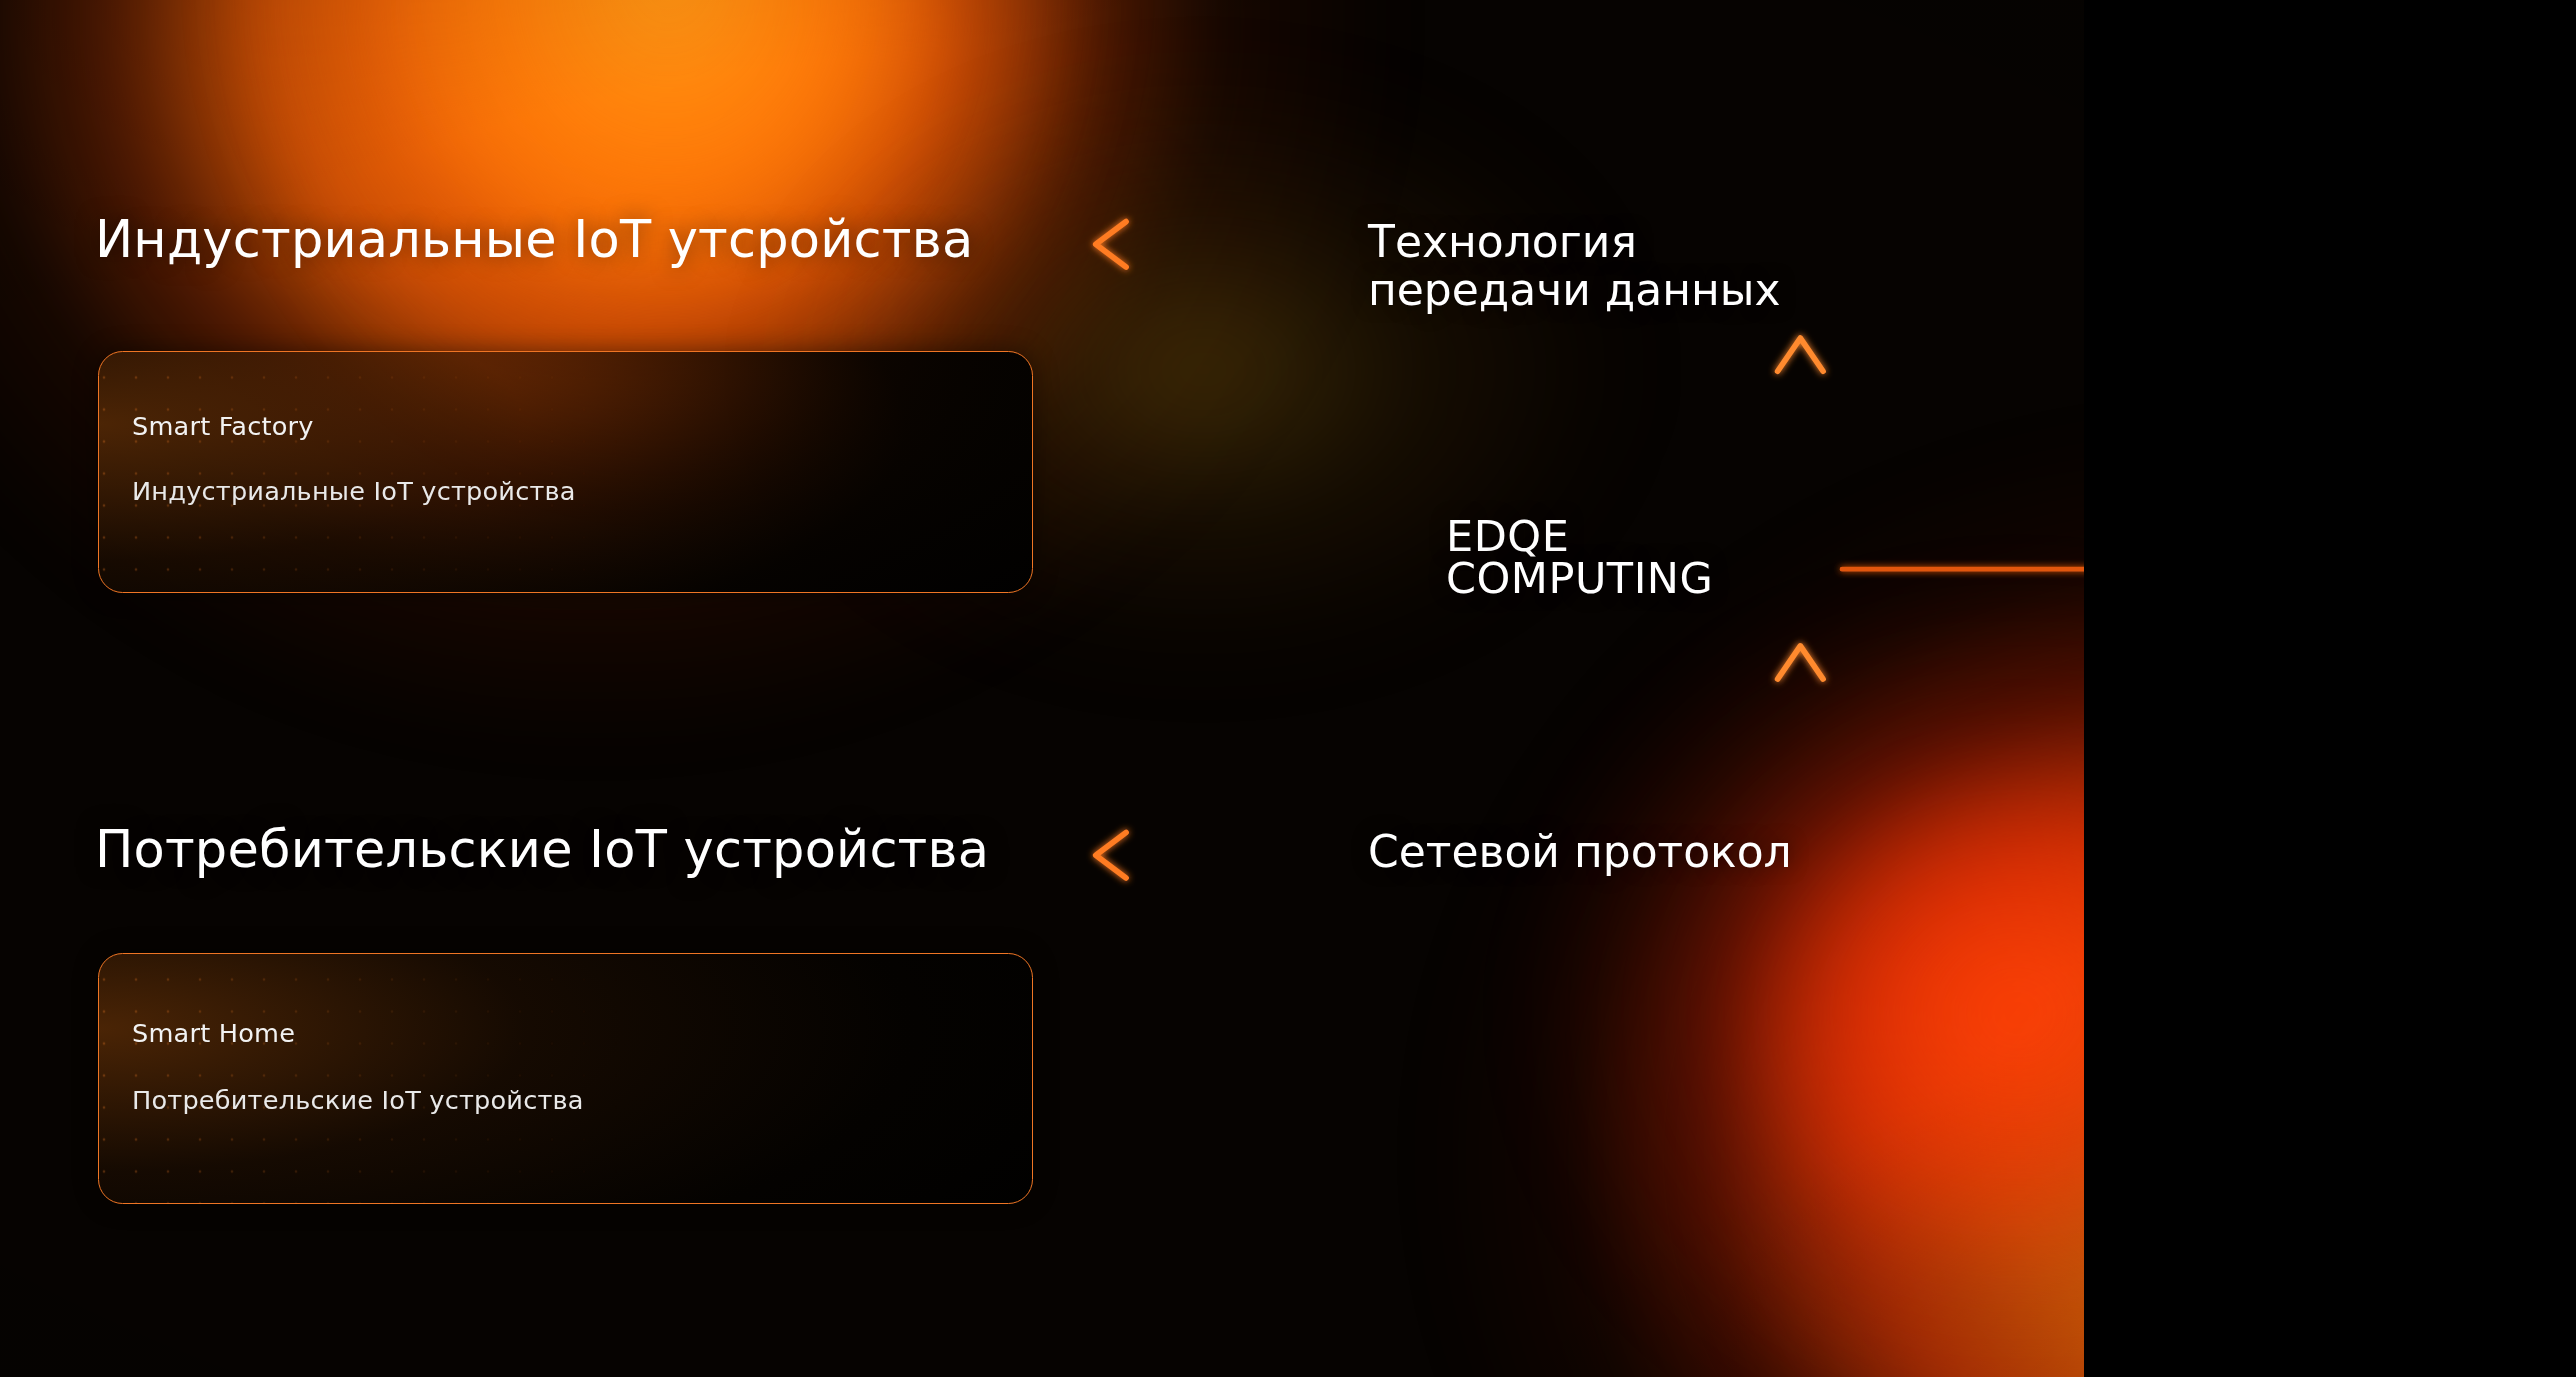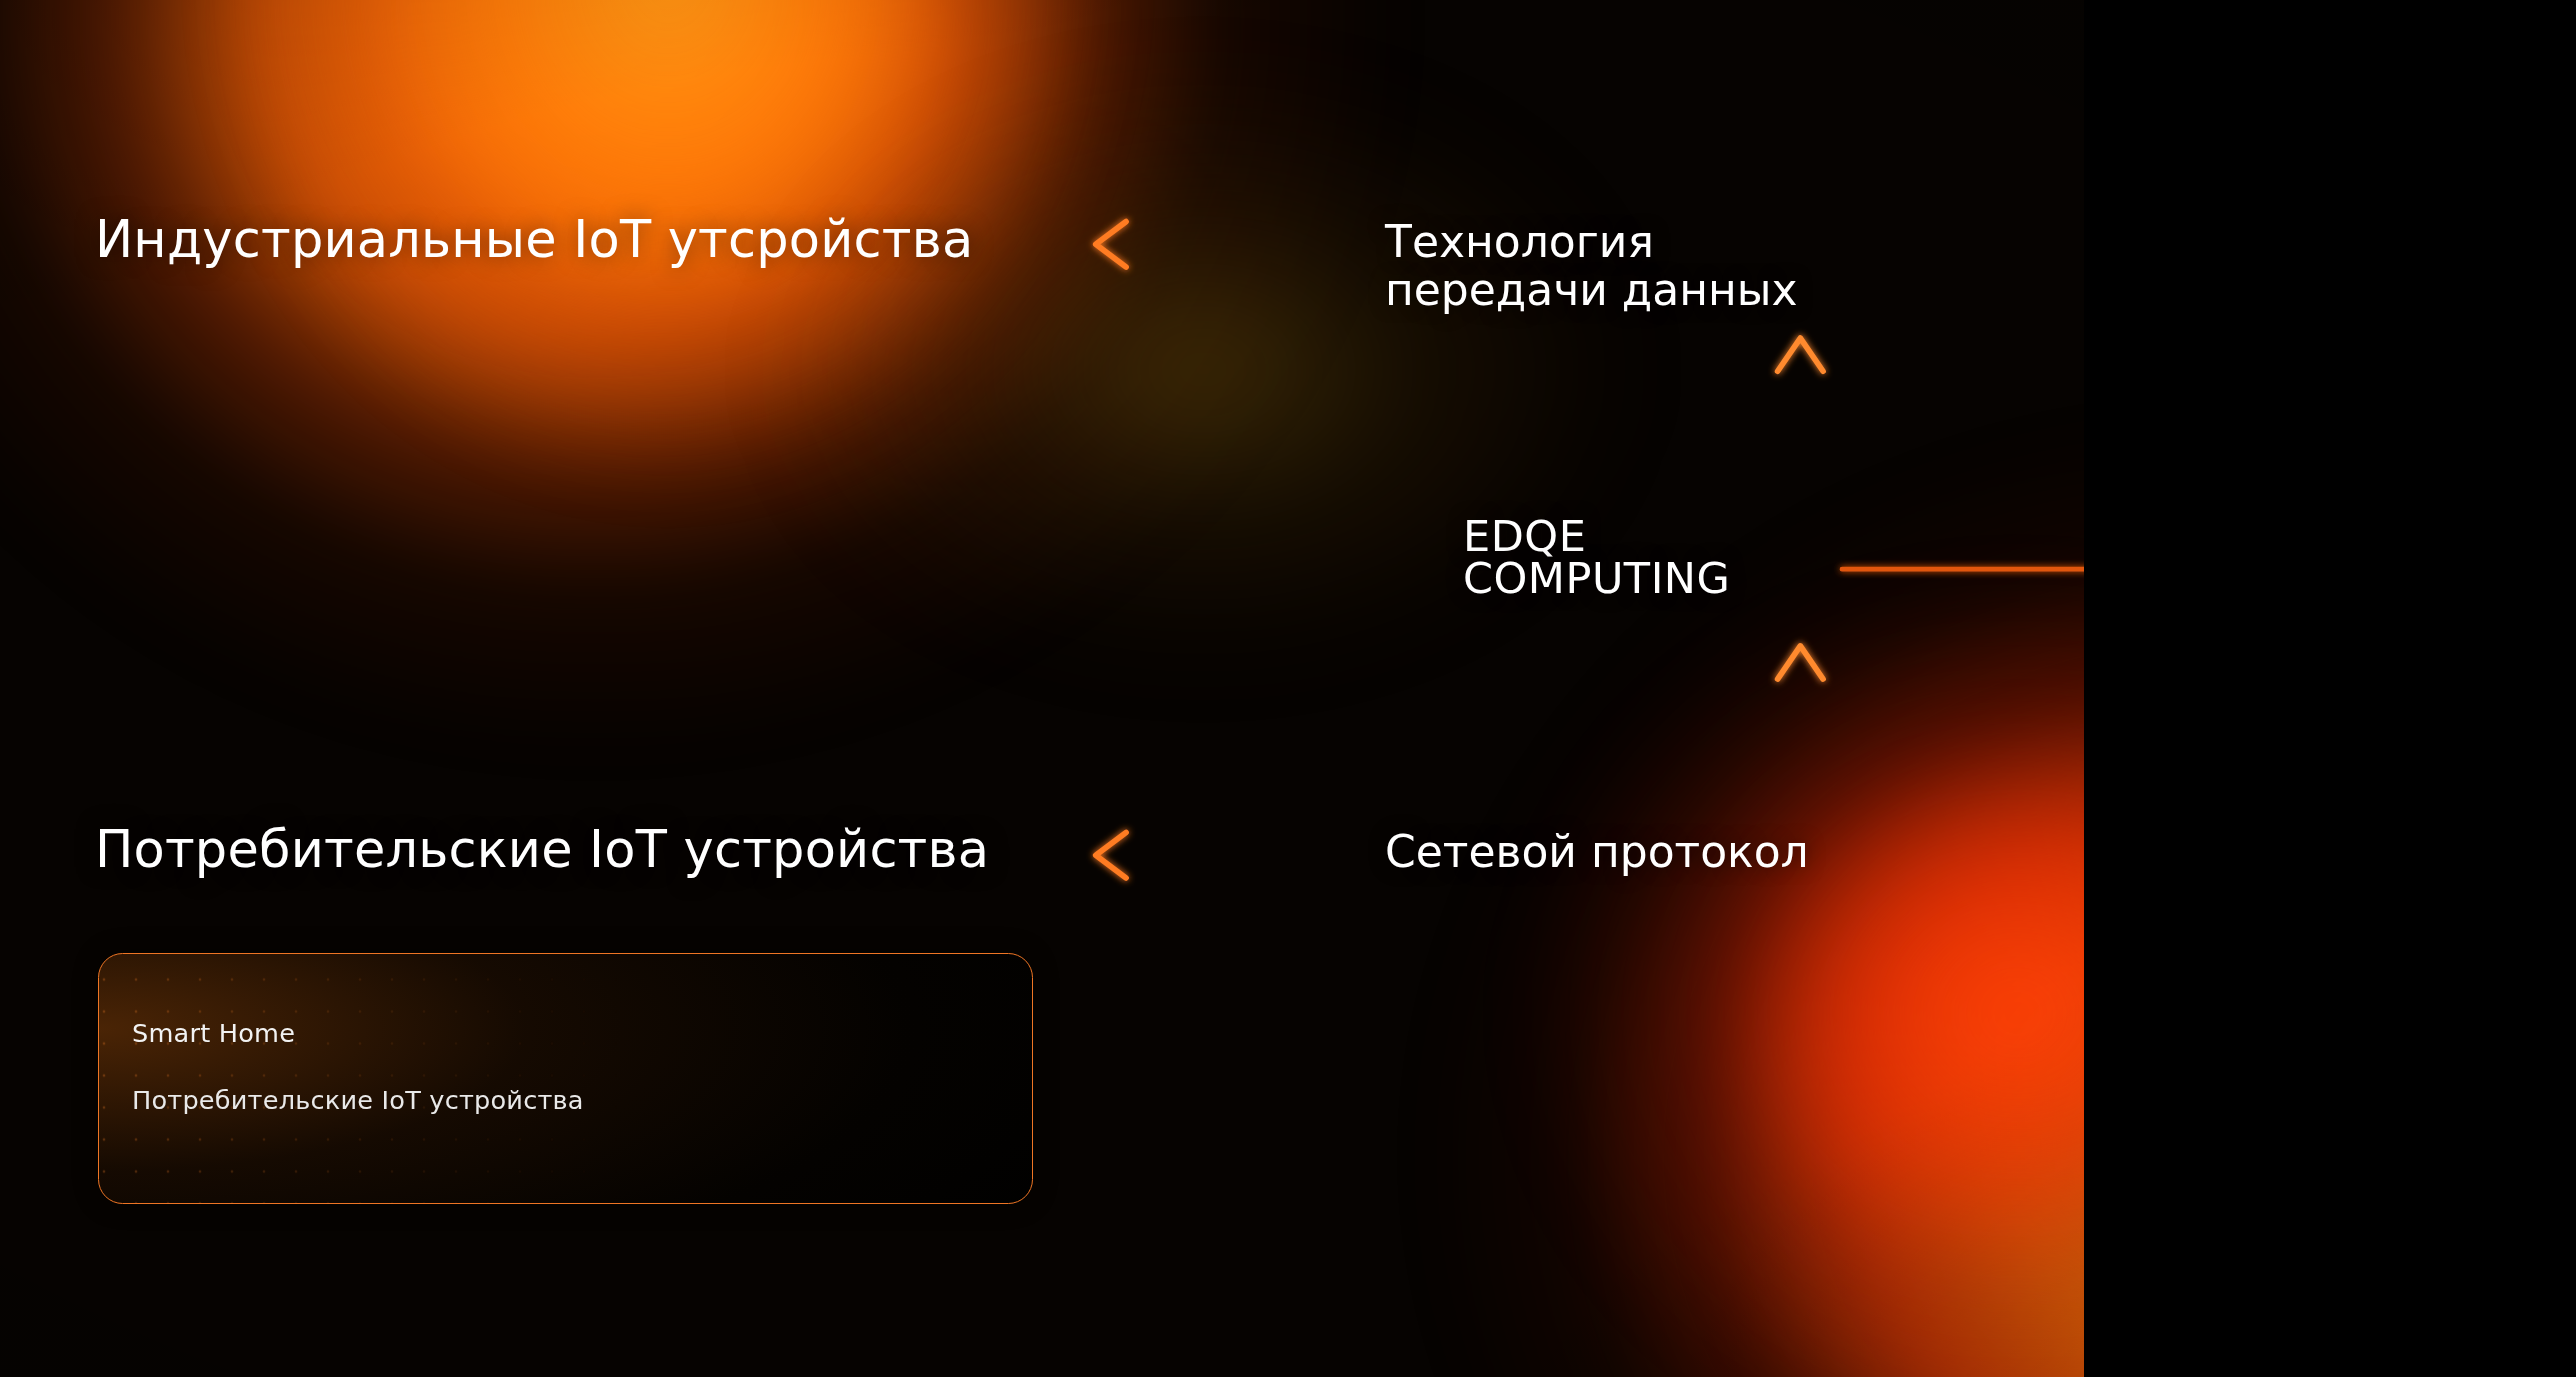--- a/index.html
+++ b/index.html
@@ -123,21 +123,20 @@
   #heading-consumer   { left: 95px; top: 820px; }
 
   .node-label {
     position: absolute;
     color: #ffffff;
     font-size: 44px;
     font-weight: 400;
     line-height: 1.08;
     white-space: pre-line;
     text-shadow: 0 0 17px rgba(0,0,0,0.5);
-    margin-left: 17px;
   }
   #label-transfer { left: 1368px; top: 218px; }
   #label-platform { left: 2048px; top: 218px; white-space: nowrap; }
   #label-protocol { left: 1368px; top: 828px; white-space: nowrap; }
   #label-edge {
     left: 1446px;
     top: 516px;
     font-size: 43px;
     line-height: 0.97;
     letter-spacing: 0.5px;
@@ -267,20 +266,25 @@
 
   <div class="node-label" id="label-transfer">Технология
 передачи данных</div>
 
 
   <div class="node-label" id="label-edge">EDQE
 COMPUTING</div>
 
   <div class="node-label" id="label-protocol">Сетевой протокол</div>
 
+  <div class="card" id="card-industrial">
+    <div class="card-dots"></div>
+    <div class="card-title">Smart Factory</div>
+    <div class="card-sub">Индустриальные IoT устройства</div>
+  </div>
 
   <div class="card" id="card-consumer">
     <div class="card-dots"></div>
     <div class="card-title">Smart Home</div>
     <div class="card-sub">Потребительские IoT устройства</div>
   </div>
 
 </div>
 
 

